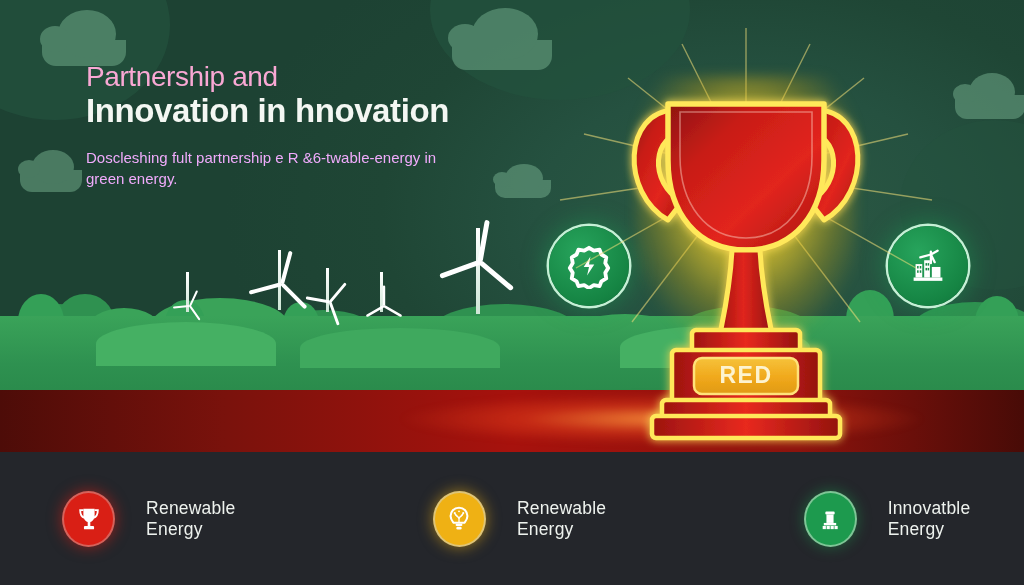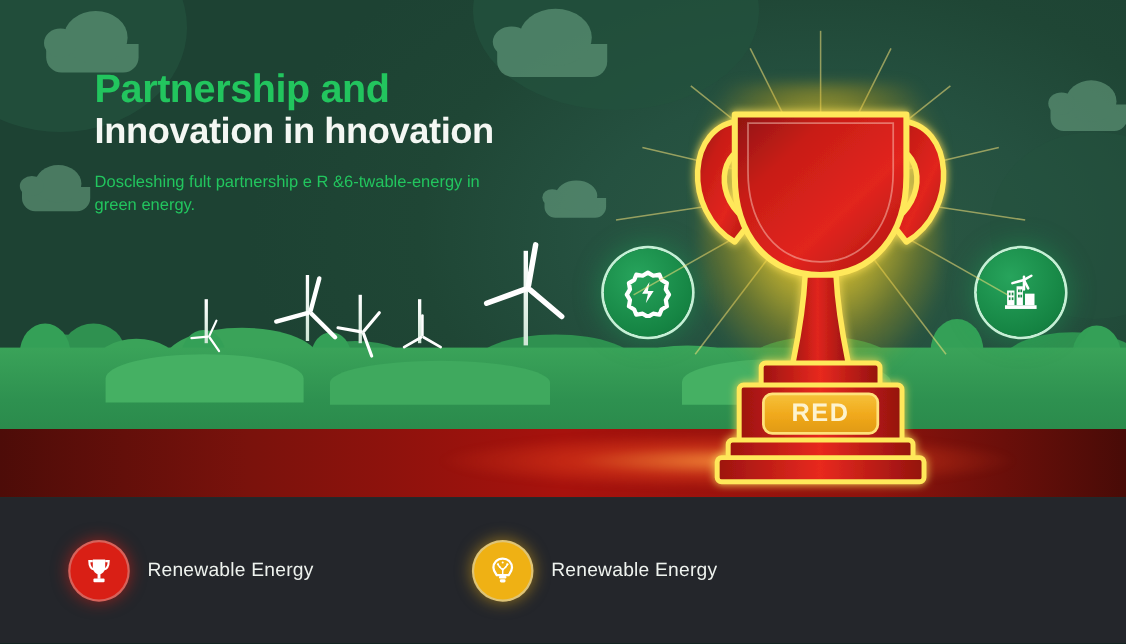--- a/index.html
+++ b/index.html
@@ -64,38 +64,38 @@
   .redglow{
     position:absolute;left:312px;top:382px;width:700px;height:74px;
     background:radial-gradient(ellipse 350px 34px at 50% 50%,
       rgba(255,150,60,.85) 0%, rgba(235,70,30,.45) 40%, rgba(150,20,10,0) 75%);
     filter:blur(3px);
   }
 
   
   .footer{position:absolute;left:0;top:452px;width:1024px;height:133px;background:#24262b;}
   .fitems{position:absolute;left:0;top:0;width:1024px;height:133px;display:flex;align-items:center;}
-  .fitem{display:flex;align-items:center;gap:18px;}
+  .fitem{display:flex;align-items:center;gap:33px;}
   .fi1{margin-left:64px;}
   .fi2{margin-left:146px;}
   .fi3{margin-left:146px;}
   .fcircle{width:52px;height:52px;border-radius:50%;display:flex;align-items:center;justify-content:center;position:relative;}
   .fcircle.red{background:#d91f15;box-shadow:0 0 0 2px rgba(255,120,110,.75),0 0 14px 3px rgba(217,31,21,.55);}
   .fcircle.amber{background:#efb114;box-shadow:0 0 0 2px rgba(255,226,140,.8),0 0 14px 3px rgba(239,177,20,.5);}
   .fcircle.green{background:#1d9a4e;box-shadow:0 0 0 2px rgba(150,230,175,.8),0 0 14px 3px rgba(29,154,78,.45);}
   .flabel{color:#eef2ee;font-size:17.5px;letter-spacing:.2px;}
 
   
   .copy{position:absolute;left:86px;top:62px;width:430px;}
   .kicker{color:#a3231c;font-size:15px;font-weight:700;letter-spacing:1.6px;
           text-transform:uppercase;margin:0 0 8px 0;filter:blur(.3px);}
-  .t-red{color:#22c55e;font-size:36px;font-weight:700;line-height:1.06;margin:0;letter-spacing:-.4px;}
+  .t-red{color:#f9a8d4;font-size:28px;font-weight:400;line-height:1.06;margin:0;letter-spacing:-.4px;}
   .t-white{color:#f4f7f3;font-size:33px;font-weight:700;line-height:1.06;margin:2px 0 3px 0;letter-spacing:-.4px;}
   .t-red2{color:#e01b16;font-size:36px;font-weight:700;line-height:1.06;margin:1px 0 0 0;letter-spacing:-.4px;}
-  .sub{color:#22c55e;font-size:15px;line-height:1.42;margin:18px 0 0 0;max-width:380px;filter:blur(.22px);}
+  .sub{color:#f0abfc;font-size:15px;line-height:1.42;margin:18px 0 0 0;max-width:380px;filter:blur(.22px);}
 
   
   .badge{position:absolute;width:80px;height:80px;border-radius:50%;
      background:radial-gradient(circle at 38% 32%,#27a45c 0%, #158443 70%, #10703a 100%);
      box-shadow:0 0 0 2.5px rgba(215,255,230,.9), 0 0 22px 6px rgba(30,170,90,.35);
      display:flex;align-items:center;justify-content:center;}
   .badge-left{left:549px;top:226px;}
   .badge-right{left:888px;top:226px;}
 
   
@@ -345,17 +345,33 @@
                 <circle cx="13.6" cy="12.6" r=".8"></circle>
                 <circle cx="18.6" cy="12.6" r=".8"></circle>
               </g>
             <rect x="12.4" y="21" width="7.2" height="2.4" rx="1" fill="#fff"></rect>
             <rect x="13.2" y="24.2" width="5.6" height="3" rx="1.4" fill="#fff"></rect>
           </svg>
         </div>
         <span class="flabel">Renewable Energy</span>
       </div>
 
+      <div class="fitem fi3">
+        <div class="fcircle green">
+          <svg width="30" height="30" viewBox="0 0 32 32">
+            <rect x="11" y="8" width="10" height="3.2" rx="1.2" fill="#fff"></rect>
+            <rect x="12.2" y="11.2" width="7.6" height="9" fill="#fff"></rect>
+            <rect x="9.4" y="20.2" width="13.2" height="2.6" fill="#fff"></rect>
+            <g fill="#fff">
+              <rect x="8.2" y="23.4" width="3.4" height="3.4"></rect>
+              <rect x="12.4" y="23.4" width="3.4" height="3.4"></rect>
+              <rect x="16.6" y="23.4" width="3.4" height="3.4"></rect>
+              <rect x="20.8" y="23.4" width="3.4" height="3.4"></rect>
+            </g>
+          </svg>
+        </div>
+        <span class="flabel">Innovatble Energy</span>
+      </div>
 
     </div>
   </div>
 
 </div>
 
 </body></html>

